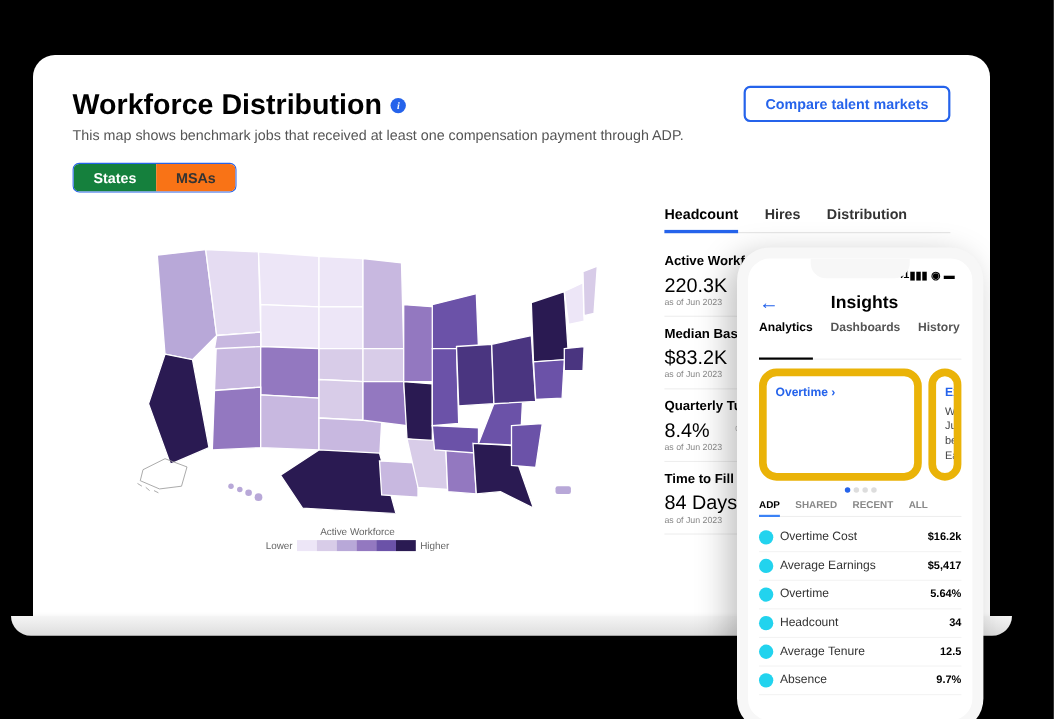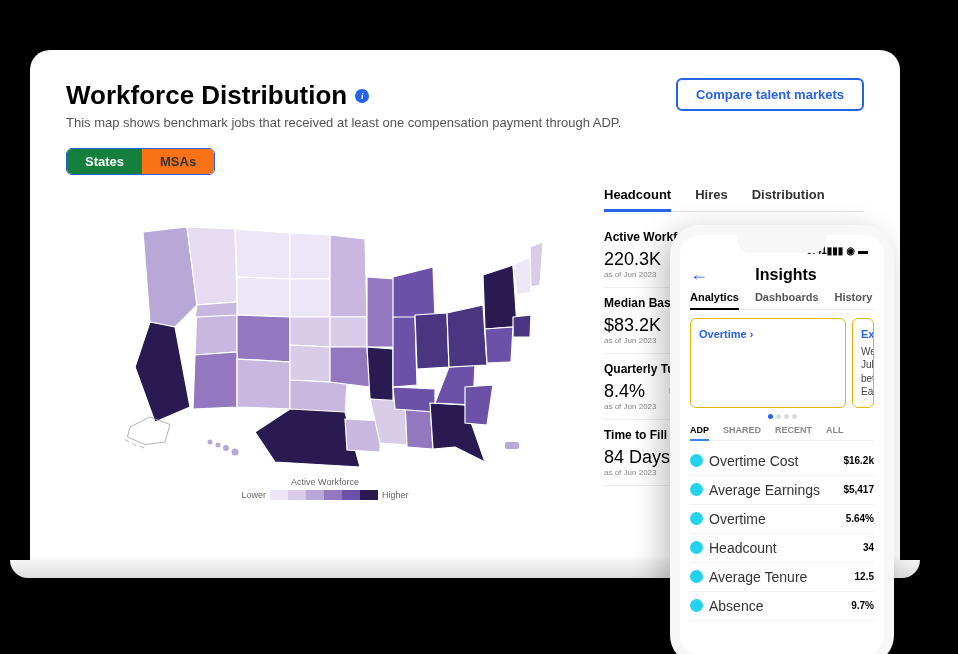--- a/index.html
+++ b/index.html
@@ -47,40 +47,40 @@
 .phone{position:absolute;left:670px;top:225px;width:224px;height:440px;background:#fff;border-radius:30px;box-shadow:-8px 8px 30px rgba(0,0,0,.25);border:10px solid #f7f7f7;padding:8px 10px;overflow:hidden}
 .notch{position:absolute;top:0;left:50%;transform:translateX(-50%);width:90px;height:18px;background:#f7f7f7;border-radius:0 0 14px 14px}
 .status-bar{display:flex;justify-content:flex-end;font-size:10px;font-weight:600;padding:2px 6px 8px}
 .status-icons{display:flex;gap:3px;align-items:center}
 .si{font-size:10px}
 
 .phone-header{display:flex;align-items:center;gap:8px;margin-bottom:6px}
 .back{color:#2563eb;font-size:18px;cursor:pointer}
 .phone-title{font-size:16px;font-weight:700;flex:1;text-align:center;margin-right:18px}
 .phone-tabs{display:flex;gap:16px;border-bottom:1px solid #eee;margin-bottom:8px}
-.ptab{font-size:11px;font-weight:700;padding-bottom:5px;color:#555;cursor:pointer}
+.ptab{font-size:11px;font-weight:700;padding-bottom:21px;color:#555;cursor:pointer}
 .ptab.active{color:#000;border-bottom:2px solid #000;margin-bottom:-1px}
 
 .cards{display:flex;gap:6px;margin-bottom:6px}
-.card{border:1px solid #eab308;border-radius:6px;padding:8px;flex:1;font-size:10px;color:#444;line-height:1.35}
+.card{border:7px solid #eab308;border-radius:16px;padding:8px;flex:1;font-size:10px;color:#444;line-height:1.35}
 .card.peek{flex:0 0 22px;overflow:hidden}
 .card-title{color:#2563eb;font-weight:700;font-size:11px;margin-bottom:3px}
 .dots{display:flex;justify-content:center;gap:3px;margin-bottom:6px}
 .dot{width:5px;height:5px;border-radius:50%;background:#ddd}
 .dot.on{background:#2563eb}
 
 .filter-tabs{display:flex;gap:14px;border-bottom:1px solid #eee;margin-bottom:6px}
 .ftab{font-size:9px;font-weight:700;padding-bottom:4px;color:#888;cursor:pointer}
 .ftab.active{color:#000;border-bottom:2px solid #3b82f6;margin-bottom:-1px}
 
 .mlist{display:flex;flex-direction:column}
 .mrow{display:flex;align-items:center;justify-content:space-between;padding:6px 0;border-bottom:1px solid #f3f3f3}
 .mrow-left{display:flex;align-items:center;gap:6px}
 .micon{width:13px;height:13px;border-radius:50%;background:#22d3ee;flex-shrink:0}
-.mname{font-size:14px;color:#333}
+.mname{font-size:11px;color:#333}
 .mval{font-size:10px;font-weight:600;color:#000}
 </style>
 </head>
 <body>
 
 <div class="laptop">
   <div class="header">
     <div>
       <div class="title-wrap">
         <div class="title">Workforce Distribution</div>

